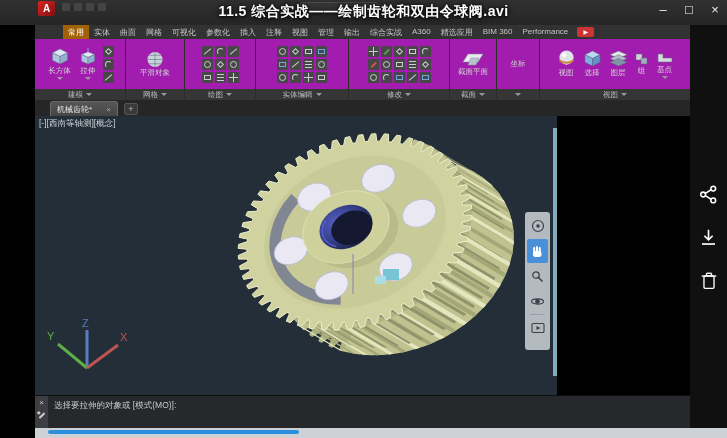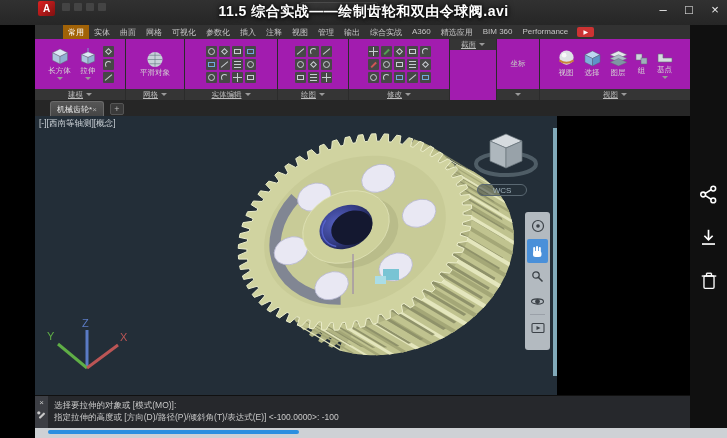--- a/index.html
+++ b/index.html
@@ -22,42 +22,42 @@
   
   #ribbon-tabs{position:absolute;left:0;top:0;width:655px;height:14px;background:#323232;display:flex;align-items:stretch;font-size:8px;color:#c5c5c5;white-space:nowrap;}
   #ribbon-tabs .rtab{padding:2px 5px 0 5px;}
   #ribbon-tabs .rtab.active{background:#a16207;color:#fff;margin-left:28px;}
   #video-badge{margin-left:4px;margin-top:2px;width:17px;height:10px;background:#c33;border-radius:2px;color:#fff;font-size:6px;text-align:center;line-height:10px;}
 
   
   #ribbon{position:absolute;left:0;top:14px;width:655px;height:61px;background:#2b2b2b;display:flex;gap:1px;}
   .panel{background:#a21caf;display:flex;flex-direction:column;}
   .panel .content{flex:1;display:flex;align-items:center;justify-content:center;gap:3px;padding:2px;}
-  .panel .plabel{height:11px;background:#353535;color:#bdbdbd;font-size:7.5px;text-align:center;line-height:11px;display:flex;align-items:center;justify-content:center;gap:3px;text-decoration:underline;}
+  .panel .plabel{height:11px;background:#353535;color:#bdbdbd;font-size:7.5px;text-align:center;line-height:11px;display:flex;align-items:center;justify-content:center;gap:3px;}
   .dn{width:0;height:0;border-left:3px solid transparent;border-right:3px solid transparent;border-top:3px solid #9a9a9a;display:inline-block;}
   .bigbtn{display:flex;flex-direction:column;align-items:center;justify-content:center;gap:1px;color:#d5d5d5;font-size:7.5px;padding:1px 2px;border-radius:2px;}
   .two-line{text-align:center;line-height:8px;}
   .grid{display:grid;grid-template-rows:repeat(3,11px);grid-auto-flow:column;gap:2px;}
   .t{width:11px;height:11px;border-radius:1px;background:#474747;position:relative;}
   .t::after{content:"";position:absolute;}
   .t-line::after{left:1px;right:1px;top:5px;height:1px;background:#c8cdd2;transform:rotate(-40deg);}
   .t-circ::after{inset:2px;border:1px solid #c8cdd2;border-radius:50%;}
   .t-rect::after{inset:3px 2px;border:1px solid #c8cdd2;}
   .t-arc::after{inset:2px;border:1px solid transparent;border-top-color:#c8cdd2;border-left-color:#c8cdd2;border-radius:50%;}
   .t-poly::after{inset:3px;border:1px solid #c8cdd2;transform:rotate(45deg);}
   .t-cross::after{left:5px;top:1px;bottom:1px;width:1px;background:#c8cdd2;box-shadow:-4px 4px 0 -4px #c8cdd2;}
   .t-cross::before{content:"";position:absolute;top:5px;left:1px;right:1px;height:1px;background:#c8cdd2;}
   .t-hatch::after{inset:2px;background:repeating-linear-gradient(0deg,#c8cdd2 0 1px,transparent 1px 3px);}
   .t-red::after{background:none;border:none;left:2px;right:2px;top:5px;height:1.5px;background:#d05555;transform:rotate(-45deg);}
   .t-green::after{background:none;border:none;left:2px;right:2px;top:5px;height:1.5px;background:#55a055;transform:rotate(-45deg);}
   .t-blue::after{inset:3px 2px;border:1px solid #6fa8dc;}
 
   
   #doc-tabs{position:absolute;left:0;top:75px;width:655px;height:16px;background:#262626;display:flex;align-items:flex-end;}
-  #doc-tab{margin-left:15px;height:15px;background:linear-gradient(#565656,#454545);border:1px solid #6a6a6a;border-bottom:none;border-radius:3px 3px 0 0;color:#e6e6e6;font-size:8px;padding:0 6px;display:flex;align-items:center;gap:0;}
+  #doc-tab{margin-left:15px;height:15px;background:linear-gradient(#565656,#454545);border:1px solid #6a6a6a;border-bottom:none;border-radius:3px 3px 0 0;color:#e6e6e6;font-size:8px;padding:0 6px;display:flex;align-items:center;gap:14px;}
   #doc-tab .x{color:#aaa;font-size:8px;}
   #new-tab{margin-left:6px;margin-bottom:1px;width:14px;height:12px;background:#3a3a3a;border:1px solid #555;color:#bbb;font-size:9px;line-height:11px;text-align:center;border-radius:2px;}
 
   
   #viewport{position:absolute;left:0;top:91px;width:522px;height:279px;background:#232e38;overflow:hidden;}
   #vp-label{position:absolute;left:4px;top:2px;color:#cdd3d8;font-size:8.5px;z-index:5;}
   #gear-svg{position:absolute;left:0;top:0;}
   #scroll-strip{position:absolute;right:0;top:12px;width:4px;height:248px;background:#a2d4e6;opacity:.75;}
 
   
@@ -170,59 +170,59 @@
               </svg>
             <span class="two-line">平滑对象</span>
           </div>
         </div>
         <div class="plabel">
             <span>网格</span>
             <span class="dn"></span>
           </div>
       </div>
 
+      <div class="panel" style="width:70px">
+        <div class="content">
+          <div class="grid">
+            <div class="t t-line"></div>
+            <div class="t t-circ"></div>
+            <div class="t t-rect"></div>
+            <div class="t t-arc"></div>
+            <div class="t t-poly"></div>
+            <div class="t t-hatch"></div>
+            <div class="t t-line"></div>
+            <div class="t t-circ"></div>
+            <div class="t t-cross"></div>
+          </div>
+        </div>
+        <div class="plabel">
+            <span>绘图</span>
+            <span class="dn"></span>
+          </div>
+      </div>
+
       <div class="panel" style="width:92px">
         <div class="content">
           <div class="grid">
             <div class="t t-circ"></div>
             <div class="t t-blue"></div>
             <div class="t t-circ"></div>
             <div class="t t-poly"></div>
             <div class="t t-line"></div>
             <div class="t t-arc"></div>
             <div class="t t-rect"></div>
             <div class="t t-hatch"></div>
             <div class="t t-cross"></div>
             <div class="t t-blue"></div>
             <div class="t t-circ"></div>
             <div class="t t-rect"></div>
           </div>
         </div>
         <div class="plabel">
             <span>实体编辑</span>
-            <span class="dn"></span>
-          </div>
-      </div>
-
-      <div class="panel" style="width:70px">
-        <div class="content">
-          <div class="grid">
-            <div class="t t-line"></div>
-            <div class="t t-circ"></div>
-            <div class="t t-rect"></div>
-            <div class="t t-arc"></div>
-            <div class="t t-poly"></div>
-            <div class="t t-hatch"></div>
-            <div class="t t-line"></div>
-            <div class="t t-circ"></div>
-            <div class="t t-cross"></div>
-          </div>
-        </div>
-        <div class="plabel">
-            <span>绘图</span>
             <span class="dn"></span>
           </div>
       </div>
 
       <div class="panel" style="width:100px">
         <div class="content">
           <div class="grid">
             <div class="t t-cross"></div>
             <div class="t t-red"></div>
             <div class="t t-circ"></div>
@@ -240,20 +240,29 @@
             <div class="t t-blue"></div>
           </div>
         </div>
         <div class="plabel">
             <span>修改</span>
             <span class="dn"></span>
           </div>
       </div>
 
       <div class="panel" style="width:46px">
+        <div class="content">
+          <div class="bigbtn">
+            <svg width="22" height="14" viewBox="0 0 22 14">
+                <polygon points="6,1 21,1 16,9 1,9" fill="#e8ecf0" stroke="#889" stroke-width=".6"></polygon>
+                <polygon points="9,5 17,5 14,12 6,12" fill="#b8c4cc" stroke="#889" stroke-width=".5"></polygon>
+              </svg>
+            <span class="two-line">截面平面</span>
+          </div>
+        </div>
         <div class="plabel">
             <span>截面</span>
             <span class="dn"></span>
           </div>
       </div>
 
       <div class="panel" style="width:42px">
         <div class="content">
             <span style="color:#c5c5c5;font-size:7.5px">坐标</span>
           </div>
@@ -403,29 +412,20 @@
             <ellipse cx="311" cy="111" rx="27.439999999999998" ry="21.07" fill="url(#boreG)"></ellipse>
             <ellipse cx="316" cy="114" rx="21.28" ry="16.34" fill="#141830"></ellipse>
             <ellipse cx="311" cy="111" rx="24.64" ry="18.92" fill="none" stroke="#5a66d8" stroke-width="1.5" opacity="0.8" pathLength="100" stroke-dasharray="25 75" stroke-dashoffset="-38"></ellipse>
           </g>
           <line x1="318" y1="138" x2="318" y2="178" stroke="#8a6fb0" stroke-width="1" opacity="0.85"></line>
           <rect x="348" y="153" width="16" height="11" fill="#79c4d4"></rect>
           <rect x="340" y="160" width="11" height="8" fill="#aadde6"></rect>
         </svg>
       <div id="scroll-strip"></div>
 
-      <div id="viewcube">
-        <svg width="70" height="54" viewBox="0 0 70 54">
-          <ellipse cx="35" cy="36" rx="30" ry="11" fill="none" stroke="#57656e" stroke-width="4" opacity=".85"></ellipse>
-          <polygon points="35,6 51,13 35,20 19,13" fill="#d6dbdf" stroke="#6a757d" stroke-width=".7"></polygon>
-          <polygon points="19,13 35,20 35,40 19,33" fill="#aeb7bd" stroke="#6a757d" stroke-width=".7"></polygon>
-          <polygon points="51,13 35,20 35,40 51,33" fill="#98a2a9" stroke="#6a757d" stroke-width=".7"></polygon>
-        </svg>
-        <div id="wcs">WCS</div>
-      </div>
 
       <div id="navbar">
         <div class="nav-cell">
           <svg width="14" height="14" viewBox="0 0 14 14">
               <circle cx="7" cy="7" r="5.5" fill="none" stroke="#3c4248" stroke-width="1.2"></circle>
               <circle cx="7" cy="7" r="1.8" fill="#3c4248"></circle>
             </svg>
         </div>
         <div class="nav-cell hl">
           <svg width="13" height="13" viewBox="0 0 13 13">
@@ -471,21 +471,21 @@
     </div>
 
     <div id="cmd">
       <div id="cmd-gutter">
         <span>×</span>
         <svg width="9" height="9" viewBox="0 0 9 9">
             <rect x="3.8" y="0.5" width="2.2" height="7.5" rx="1" fill="#c8c8c8" transform="rotate(45 4.5 4.5)"></rect>
             <circle cx="1.8" cy="1.8" r="1.6" fill="#c8c8c8"></circle>
           </svg>
       </div>
-      <div id="cmd-text"><div>选择要拉伸的对象或 [模式(MO)]:</div><div>指定拉伸的高度或 [方向(D)/路径(P)/倾斜角(T)/表达式(E)] &lt;-100.0000&gt;: -100</div></div>
+      <div id="cmd-text"><div>选择要拉伸的对象或 [模式(MO)]:</div></div>
     </div>
   </div>
 
   <div id="progress">
     <div id="progress-fill" style="width: 251px; background: rgb(43, 143, 224);"></div>
   </div>
 
   <div id="sidebar">
     <svg width="19" height="19" viewBox="0 0 16 16">
         <g fill="none" stroke="#fff" stroke-width="1.3">

